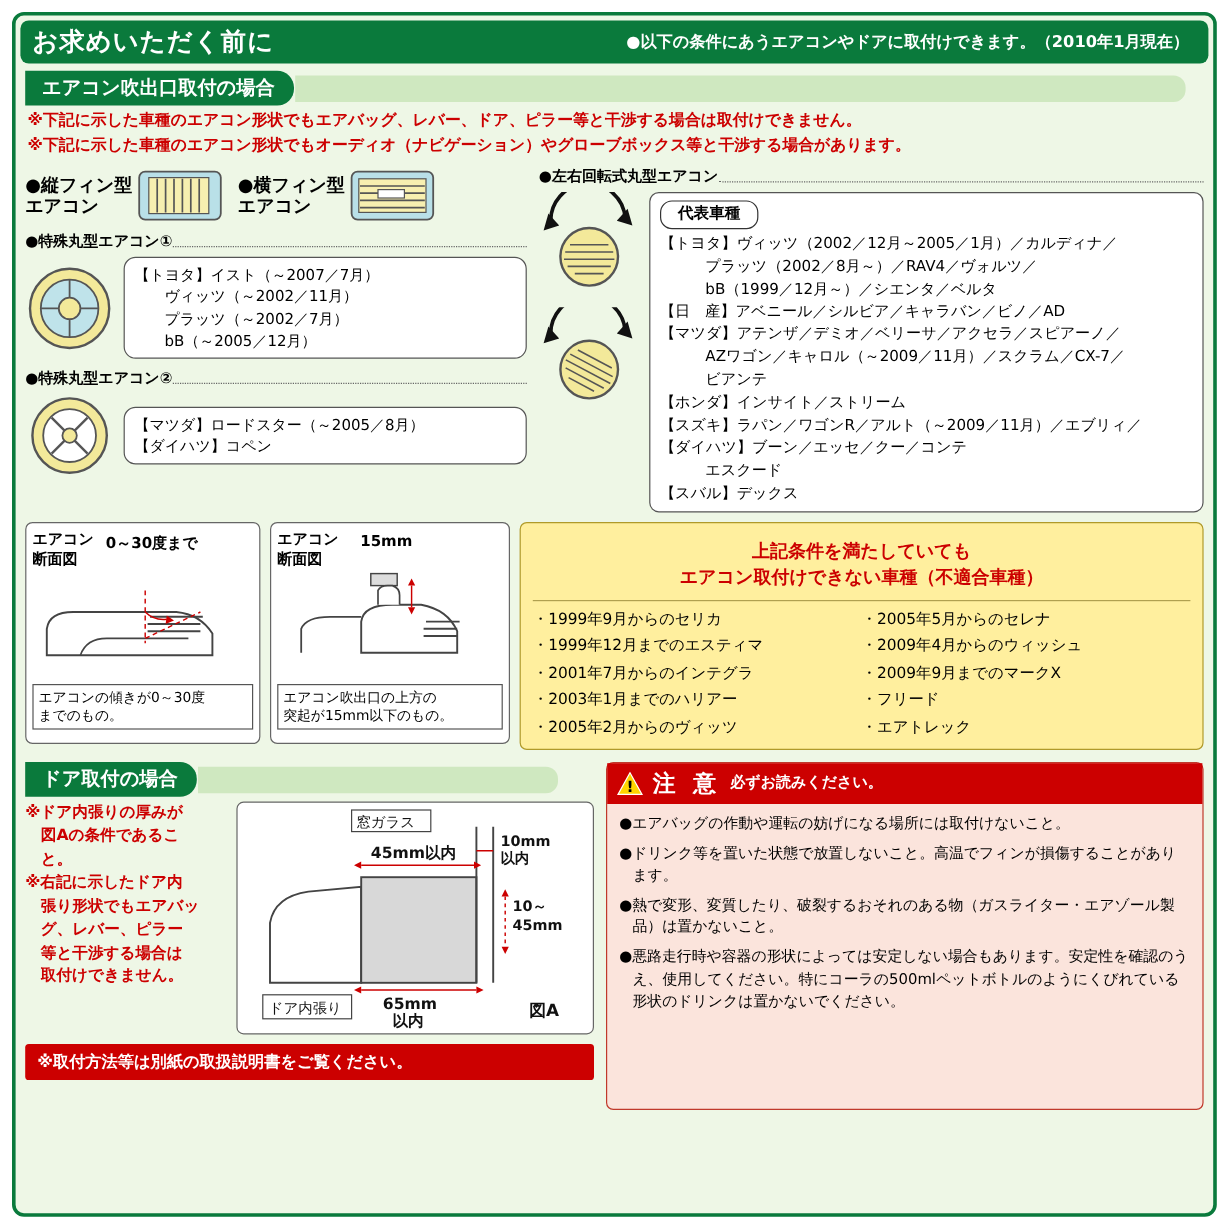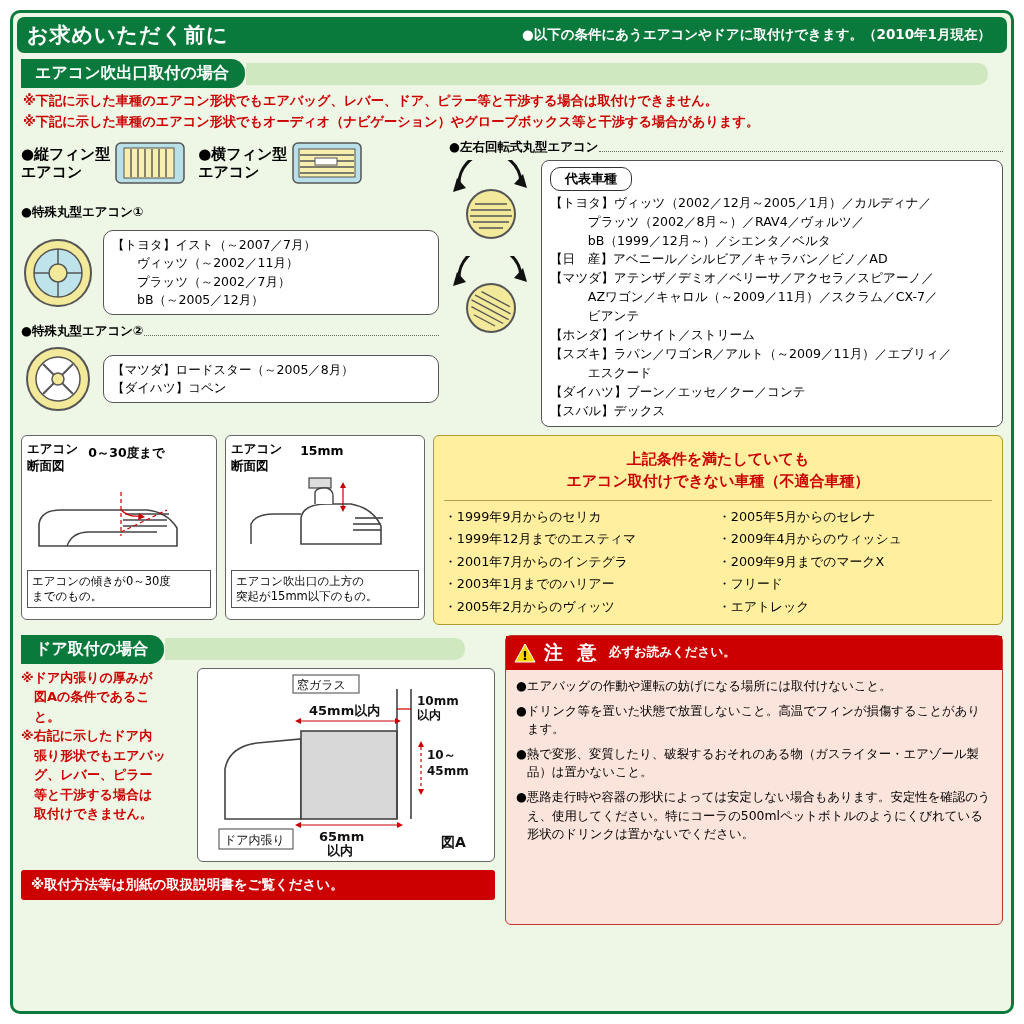--- a/index.html
+++ b/index.html
@@ -99,21 +99,21 @@
                   <line x1="9" y1="16" x2="63" y2="16"></line>
                     <line x1="9" y1="22" x2="63" y2="22"></line>
                   <line x1="9" y1="28" x2="63" y2="28"></line>
                     <line x1="9" y1="34" x2="63" y2="34"></line>
                 </g>
                 <rect x="24" y="19" width="22" height="7" fill="#fff" stroke="#555" stroke-width="1"></rect>
               </svg>
             </div>
           </div>
 
-          <div style="display:flex;align-items:flex-start;margin-top:17px;flex-direction:column;">
+          <div style="display:flex;align-items:flex-end;margin-top:6px;">
             <span class="dotted-title">●特殊丸型エアコン①</span>
             <span class="dotline"></span>
           </div>
           <div style="display:flex;align-items:center;gap:8px;margin-top:4px;">
             <svg width="74" height="74">
               <circle cx="37" cy="37" r="33" fill="#f3e99a" stroke="#555" stroke-width="2"></circle>
               <circle cx="37" cy="37" r="24" fill="#bfe3ea" stroke="#555" stroke-width="1.5"></circle>
               <circle cx="37" cy="37" r="9" fill="#f3e99a" stroke="#555" stroke-width="1.5"></circle>
               <g stroke="#555" stroke-width="1.5">
                 <line x1="37" y1="13" x2="37" y2="28"></line>
@@ -192,22 +192,22 @@
               </div>
               <div>【トヨタ】ヴィッツ（2002／12月～2005／1月）／カルディナ／</div>
               <div>　　　プラッツ（2002／8月～）／RAV4／ヴォルツ／</div>
               <div>　　　bB（1999／12月～）／シエンタ／ベルタ</div>
               <div>【日　産】アベニール／シルビア／キャラバン／ビノ／AD</div>
               <div>【マツダ】アテンザ／デミオ／ベリーサ／アクセラ／スピアーノ／</div>
               <div>　　　AZワゴン／キャロル（～2009／11月）／スクラム／CX-7／</div>
               <div>　　　ビアンテ</div>
               <div>【ホンダ】インサイト／ストリーム</div>
               <div>【スズキ】ラパン／ワゴンR／アルト（～2009／11月）／エブリィ／</div>
+              <div>【ダイハツ】ブーン／エッセ／クー／コンテ</div>
               <div>　　　エスクード</div>
-              <div>【ダイハツ】ブーン／エッセ／クー／コンテ</div>
               <div>【スバル】デックス</div>
             </div>
           </div>
         </div>
       </div>
 
       <div style="display:flex;gap:8px;margin-top:8px;">
 
         <div class="diag" style="width:196px;height:185px;padding:5px;box-sizing:border-box;">
           <div style="display:flex;gap:10px;">

